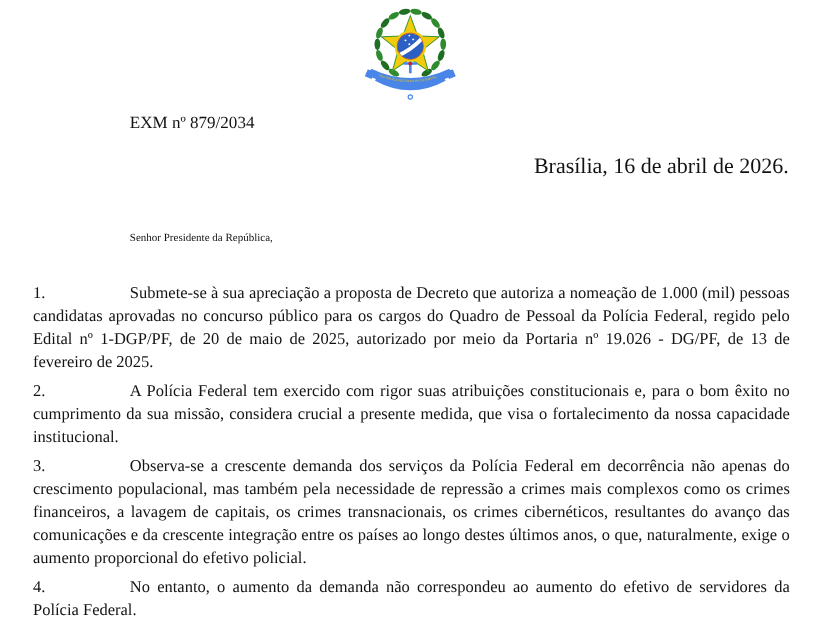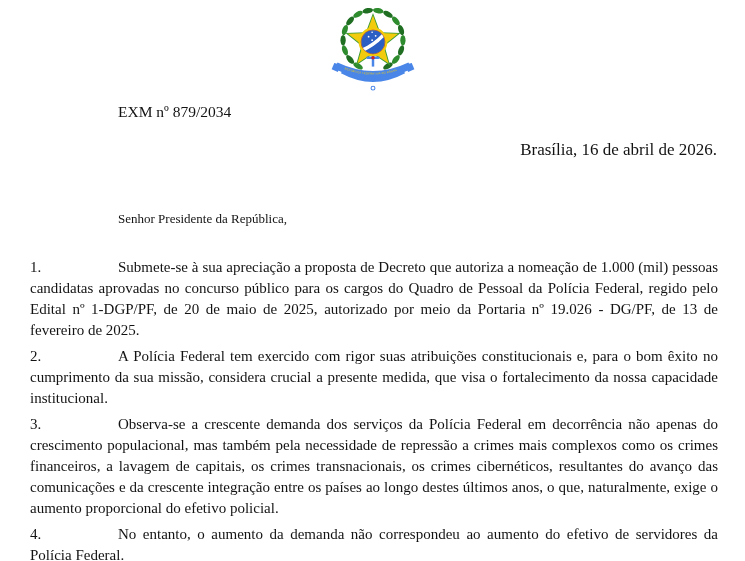--- a/index.html
+++ b/index.html
@@ -28,27 +28,27 @@
     left: 118px;
     font-size: 15.5px;
     white-space: nowrap;
   }
   .date-line {
     position: absolute;
     top: 140px;
     left: 0;
     right: 28px;
     text-align: right;
-    font-size: 17px;
+    font-size: 20px;
   }
   .salutation-line {
     position: absolute;
     top: 211px;
     left: 118px;
-    font-size: 13px;
+    font-size: 10px;
     white-space: nowrap;
   }
   .doc-body {
     position: absolute;
     top: 257px;
     left: 30px;
     width: 688px;
     font-size: 15px;
     line-height: 21px;
     text-align: justify;

